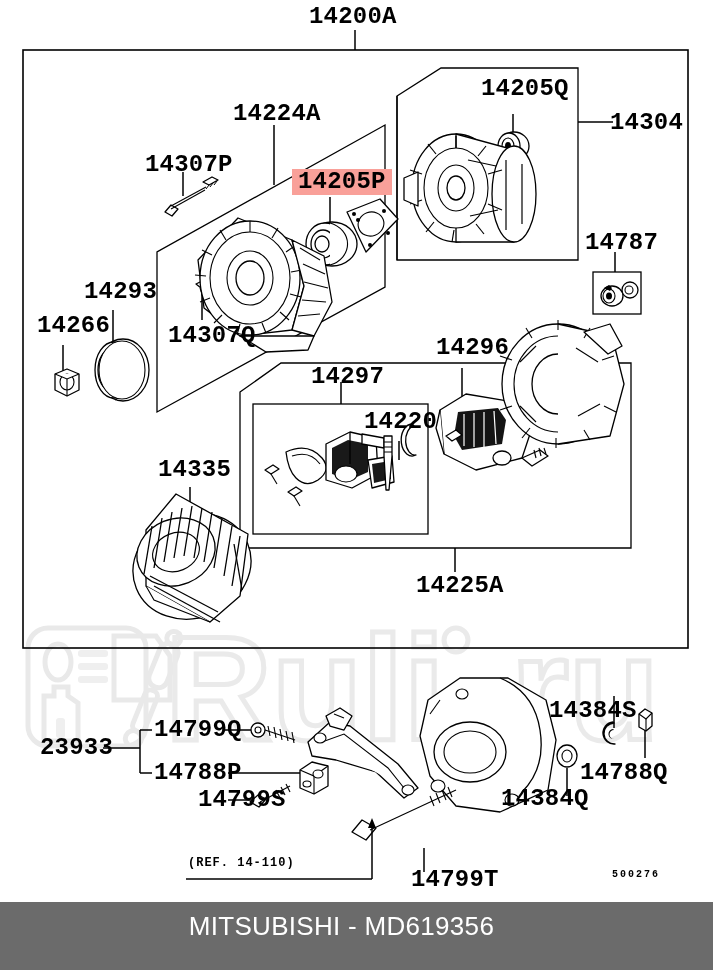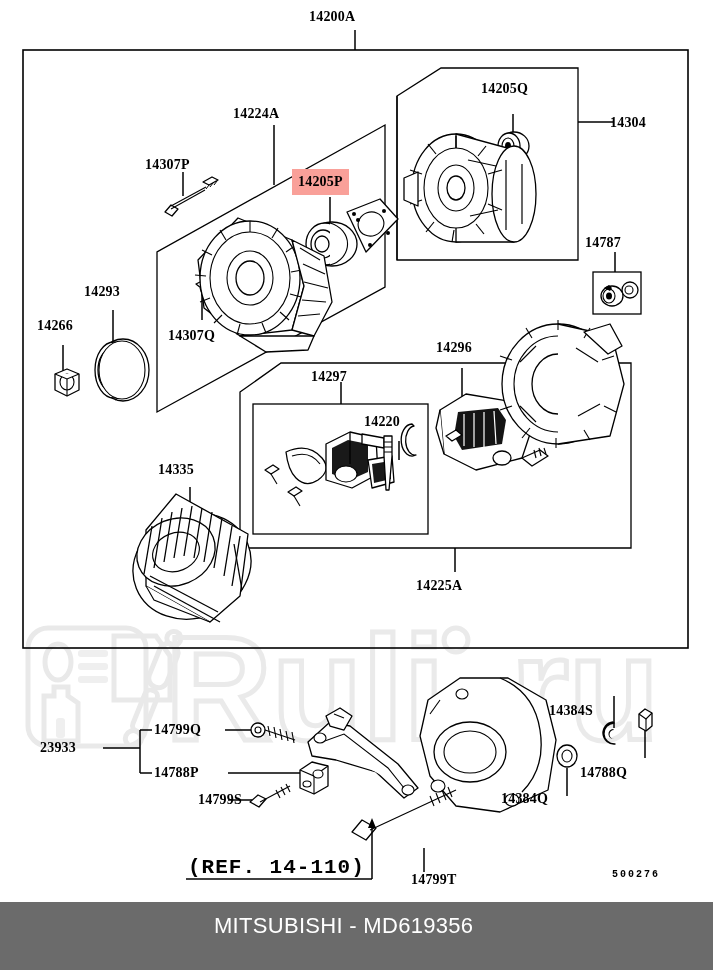--- a/index.html
+++ b/index.html
@@ -7,53 +7,53 @@
     width:713px;height:970px;position:relative;overflow:hidden;
     font-family:"Liberation Sans", sans-serif;
     -webkit-font-smoothing:antialiased;
   }
   #stage{position:absolute;left:0;top:0;width:713px;height:970px;background:#fff;}
   #svgroot{position:absolute;left:0;top:0;width:713px;height:970px;}
 
   
   .lbl{
     position:absolute;
-    font-family:Liberation Serif, serif;
-    font-size:14px;
+    font-family:Liberation Mono, monospace;
+    font-size:24px;
     font-weight:700;
     color:#000;
     letter-spacing:0.2px;
     white-space:nowrap;
     line-height:21px;
   }
   .lbl.hl{
     background:#f9a099;
     color:#000000;
     padding:2px 6px 3px 6px;
   }
   .mono{
     position:absolute;
     font-family:"Liberation Mono", monospace;
-    font-size:21px;
+    font-size:12px;
     font-weight:700;
     color:#000;
     white-space:nowrap;
     letter-spacing:1px;
   }
   .mono.small{font-size:10px;letter-spacing:2px;}
 
   
   #footer{
     position:absolute;left:0;top:902px;width:713px;height:68px;
     background:#6b6b6b;
   }
   #footer .ftxt{
     position:absolute;left:0;top:0;width:713px;height:48px;
     display:flex;align-items:center;justify-content:center;
-    color:#ffffff;font-size:22px;font-weight:400;
+    color:#ffffff;font-size:26px;font-weight:400;
     font-family:"Liberation Sans", sans-serif;
     letter-spacing:0.3px;
   }
   #footer .seg{white-space:pre;}
 </style>
 </head>
 <body>
 
 <div id="stage">
 

